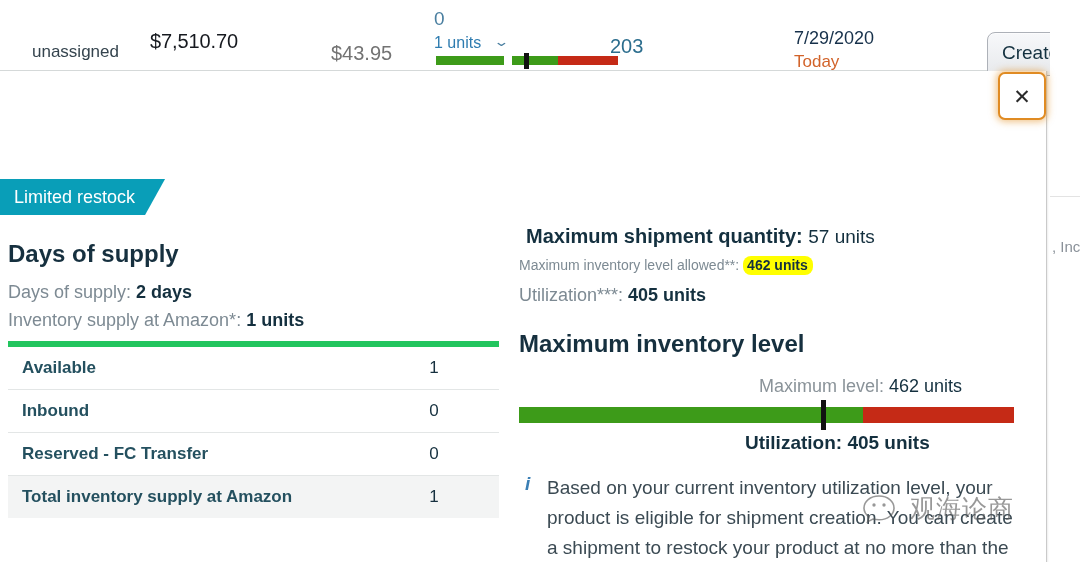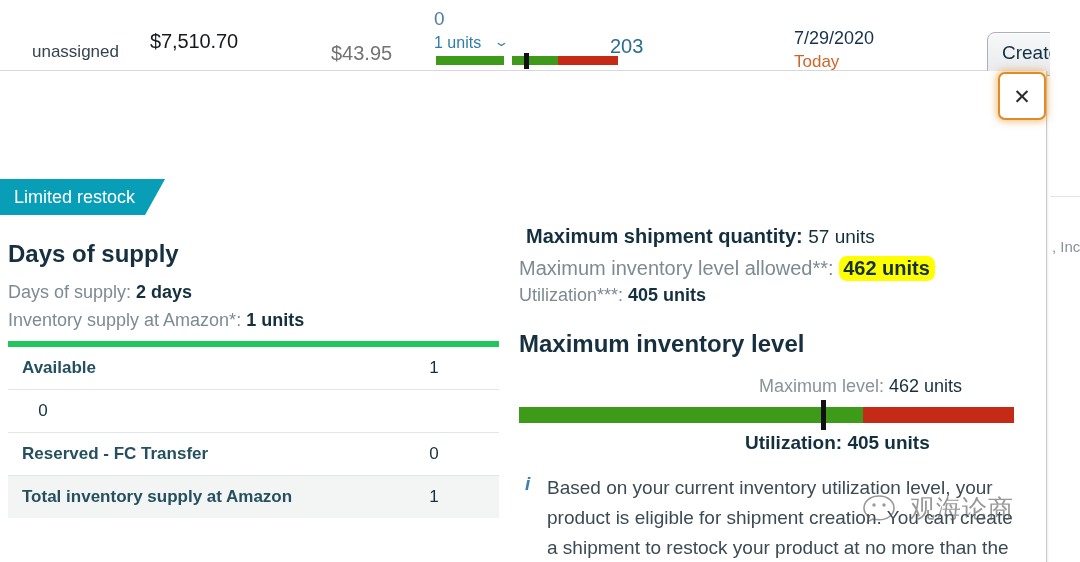--- a/index.html
+++ b/index.html
@@ -269,21 +269,21 @@
   }
   .r-maxship {
     left: 7px; top: 83px;
     font-size: 20px;
     color: #14303f;
   }
   .r-maxship .lbl { font-weight: bold; }
   .r-maxship .val { font-weight: normal; font-size: 19px; }
   .r-maxinv {
     left: 0; top: 115px;
-    font-size: 20px;
+    font-size: 14px;
     color: #7d8a93;
   }
   .hl-yellow {
     background: #ffff00;
     color: #14303f;
     font-weight: bold;
     padding: 1px 5px 2px 4px;
     border-radius: 8px;
   }
   .r-util {
@@ -436,20 +436,21 @@
       <span>Inventory supply at Amazon*:</span>
       <b>1 units</b>
     </div>
 
     <div class="inv-table">
       <div class="inv-row">
         <div class="inv-label">Available</div>
         <div class="inv-val">1</div>
       </div>
       <div class="inv-row">
+        <div class="inv-label">Inbound</div>
         <div class="inv-val">0</div>
       </div>
       <div class="inv-row">
         <div class="inv-label">Reserved - FC Transfer</div>
         <div class="inv-val">0</div>
       </div>
       <div class="inv-row total">
         <div class="inv-label">Total inventory supply at Amazon</div>
         <div class="inv-val">1</div>
       </div>

